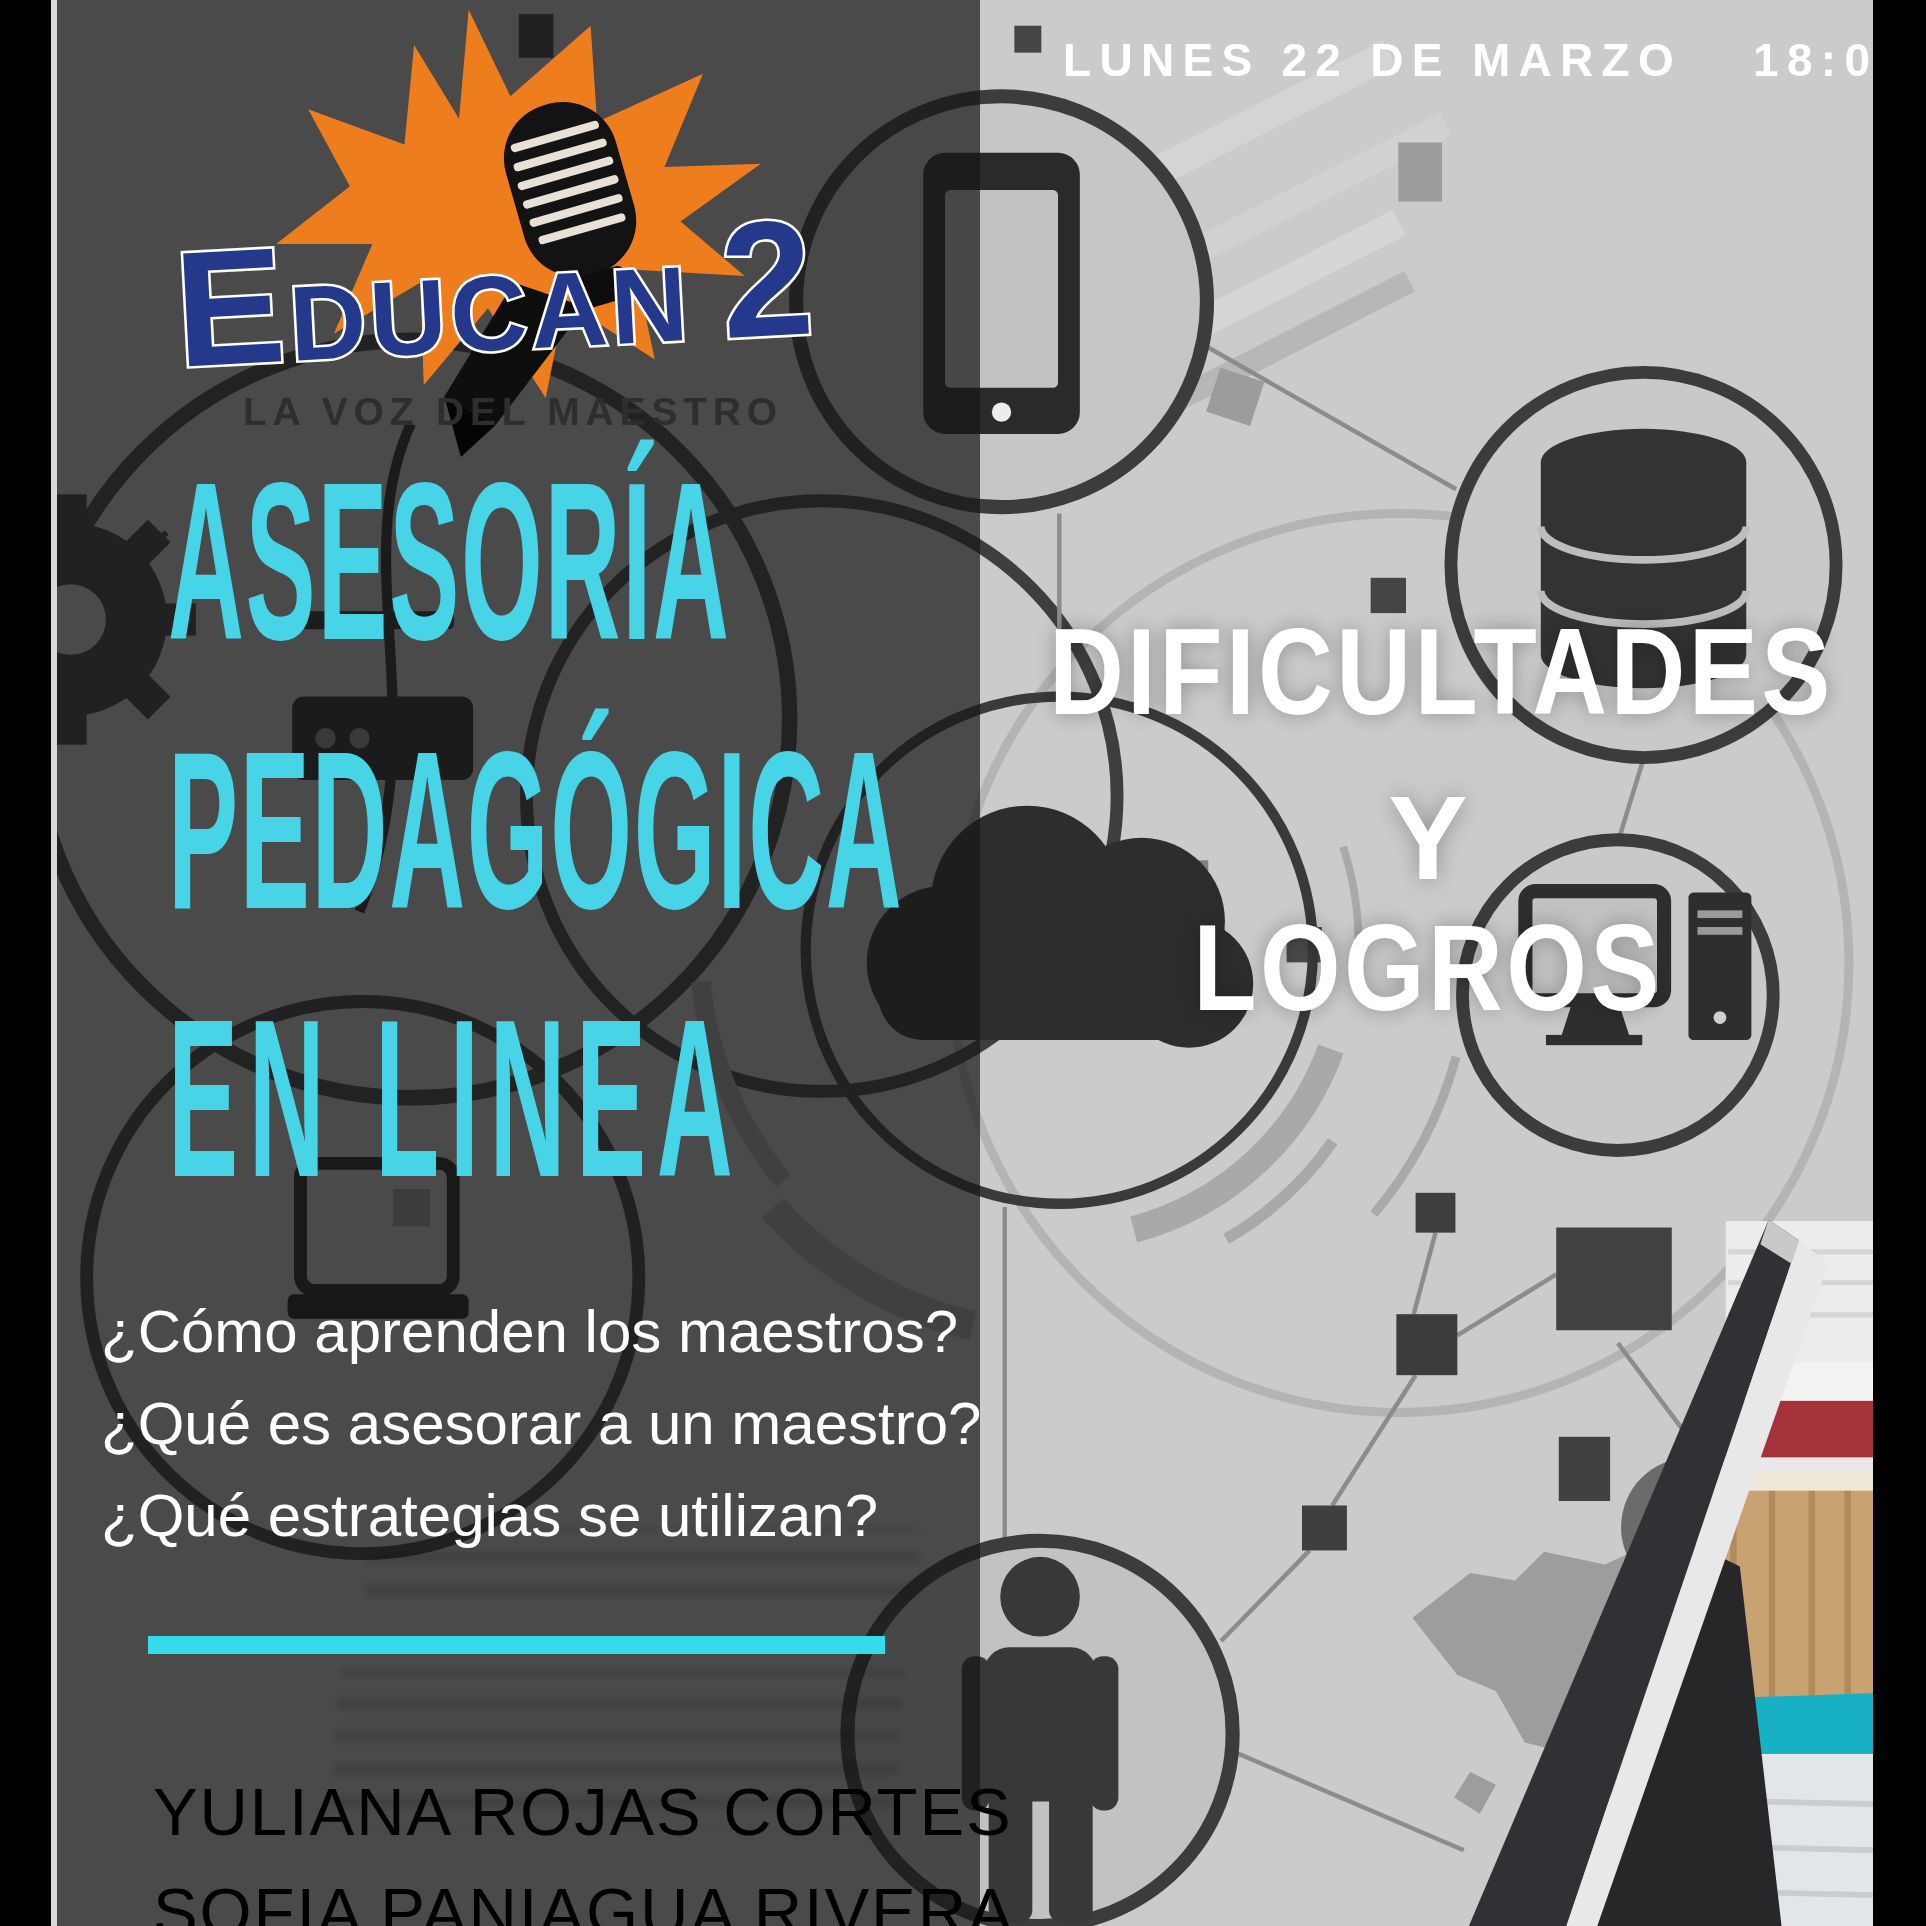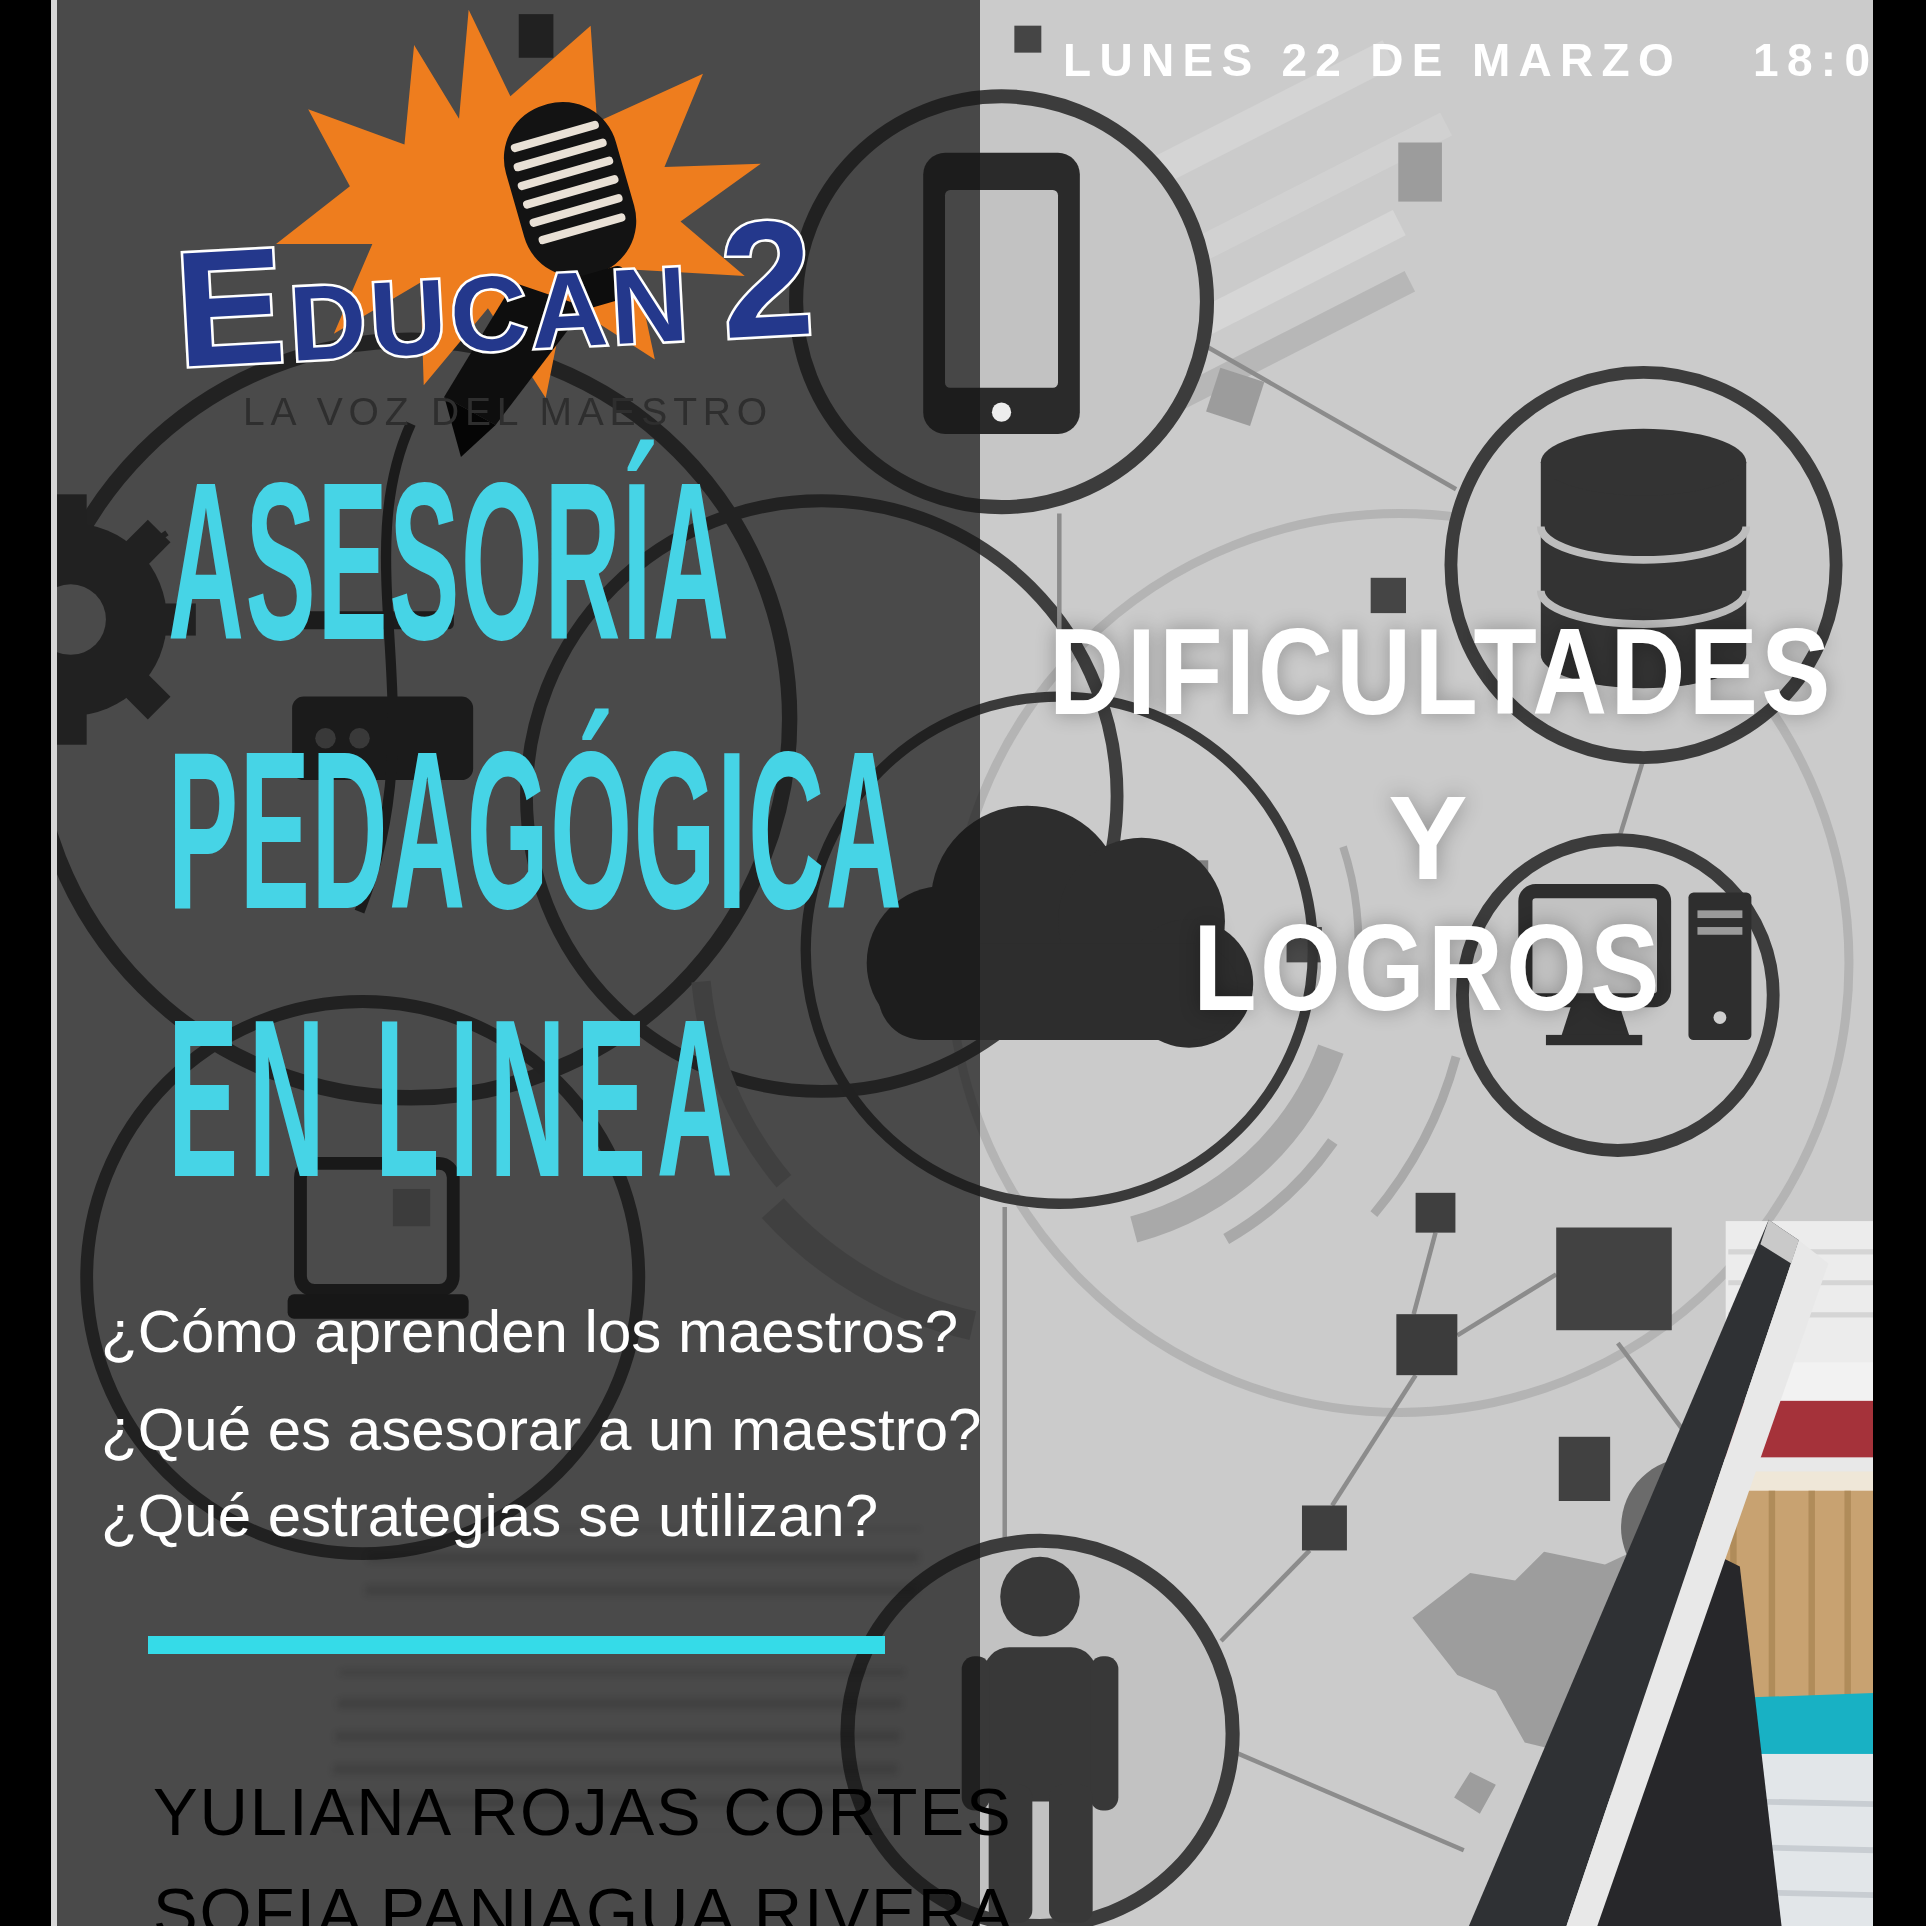--- a/index.html
+++ b/index.html
@@ -20,36 +20,36 @@
 
   .date-row{left:1063px;top:33px;display:flex;gap:71px;color:#fff;
     font-weight:bold;font-size:46px;letter-spacing:8.3px;}
 
   .logo-text{left:175px;top:212px;display:flex;align-items:baseline;
     transform:rotate(-3deg);color:#24388c;font-weight:bold;
     -webkit-text-stroke:5.1px #ffffff;paint-order:stroke fill;letter-spacing:3.9px;}
   .logo-big{font-size:164px;line-height:1;}
   .logo-small{font-size:106px;line-height:1;}
   .logo-num{font-size:164px;line-height:1;margin-left:31px;}
-  .tagline{left:243px;top:390px;color:#2e2e2e;font-size:39px;letter-spacing:5.8px;}
+  .tagline{left:243px;top:390px;color:#2e2e2e;font-size:39px;letter-spacing:5.8px;font-weight:bold;}
 
   .title-line{color:#46d4e6;font-weight:bold;font-size:167px;line-height:1;
     transform:scale(0.63,1.35);transform-origin:0 0;letter-spacing:2.6px;}
   .title1{left:168px;top:449px;}
   .title2{left:168px;top:718px;}
   .title3{left:168px;top:986px;letter-spacing:16.7px;}
 
   .side-title{left:982px;width:892px;text-align:center;color:#fff;font-weight:bold;
     text-shadow:0 0 22px rgba(0,0,0,0.30);}
   .side1{top:602px;font-size:122px;transform:scaleX(0.85);letter-spacing:3.9px;}
   .side2{top:769px;font-size:119px;}
   .side3{top:898px;font-size:122px;transform:scaleX(0.85);letter-spacing:3.9px;}
 
   .question{left:101px;color:#fff;font-weight:normal;font-size:60px;}
-  .q1{top:1297px;} .q2{top:1389px;margin-top:6px;} .q3{top:1481px;}
+  .q1{top:1297px;} .q2{top:1389px;} .q3{top:1481px;}
 
   .divider{position:absolute;left:148px;top:1636px;width:737px;height:18px;
     background:#35dbe8;z-index:40;}
   .invitados{left:152px;top:1676px;color:#45c7e0;font-size:61px;letter-spacing:3.2px;}
   .guest{left:153px;color:#000000;font-size:67px;letter-spacing:1.9px;}
   .guest1{top:1773px;} .guest2{top:1873px;}
 
   .bar{position:absolute;top:0;height:1926px;background:#000;z-index:60;}
   .bar-left{left:0;width:51px;}
   .bar-right{left:1873px;width:53px;}

